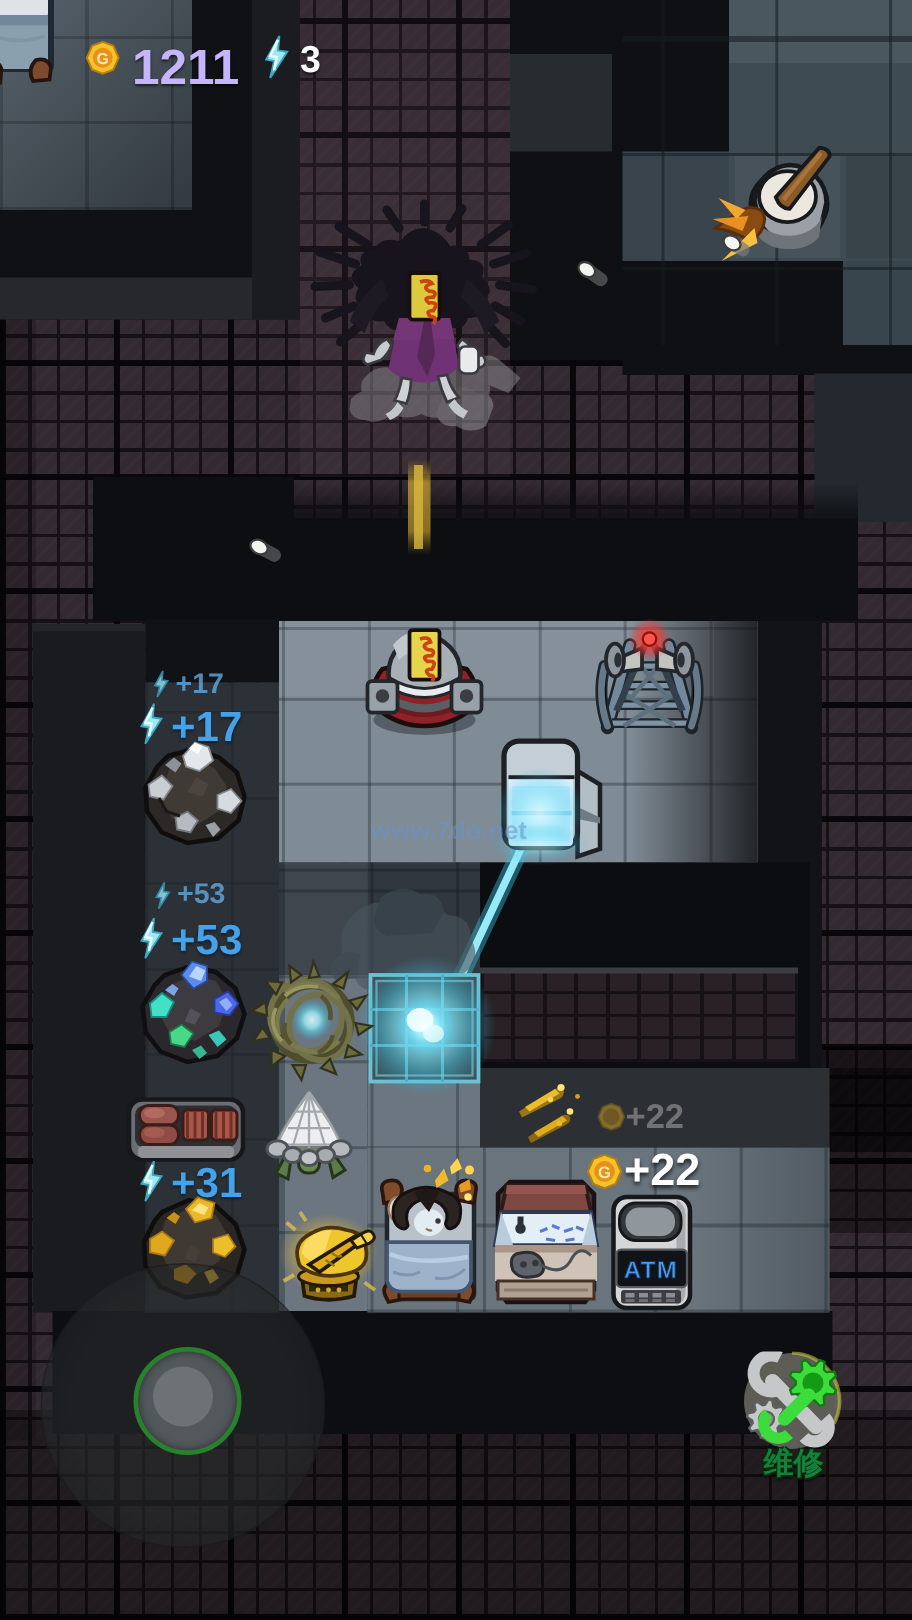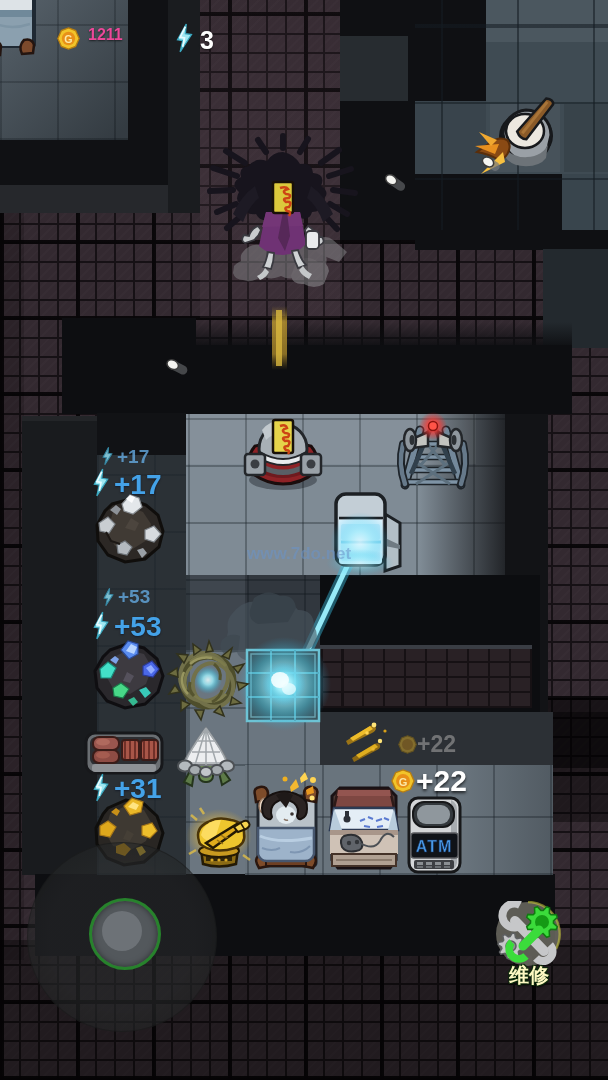--- a/index.html
+++ b/index.html
@@ -478,21 +478,21 @@
 
 
 <div class="txt" style="left:247px;top:544px;font-size:17px;color:rgba(105,148,200,.55);font-weight:bold;">www.7do.net</div>
 
 <svg class="abs" style="left:57px;top:27px;" width="23" height="23" viewBox="0 0 26 26">
 <path d="M13 1 l8 3 l4 9 l-4 9 l-8 3 l-8 -3 l-4 -9 l4 -9z" fill="#f2c42a" stroke="#b87e10" stroke-width="1.5"></path>
 <circle cx="13" cy="13" r="7.5" fill="#e89018"></circle>
 <text x="13" y="18" font-size="12" font-weight="bold" fill="#fce9a8" text-anchor="middle" font-family="Liberation Sans,sans-serif">G</text>
 </svg>
 
-<div class="txt" style="left:88px;top:26px;font-size:16px;color:#ec4899;text-shadow:0 1px 2px rgba(0,0,0,.6);">1211</div>
+<div class="txt" style="left:88px;top:26px;font-size:33px;color:#c4b5fd;text-shadow:0 1px 2px rgba(0,0,0,.6);">1211</div>
 
 <svg class="abs" style="left:174px;top:22px;" width="21" height="32" viewBox="0 0 24 36">
 <path d="M14 2 L4 20 L10 21 L7 34 L20 14 L13 13 Z" fill="#9fe8f2" stroke="#3aa8c0" stroke-width="1.5"></path>
 <path d="M13 5 L7 17 L12 18 L10 28" stroke="#e8fcff" stroke-width="2" fill="none"></path>
 </svg>
 
 <div class="txt" style="left:200px;top:26px;font-size:25px;color:#fff;text-shadow:0 1px 2px rgba(0,0,0,.6);">3</div>
 
 <div class="txt" style="left:117px;top:446px;font-size:19px;color:rgba(100,170,225,.8);">+17</div>
 <svg class="abs" style="left:101px;top:446px;opacity:.85;" width="13" height="20" viewBox="0 0 24 36">
@@ -552,14 +552,14 @@
 <path d="M41 57 A8.5 8.5 0 1 0 55 44" fill="none" stroke="#c6c7c9" stroke-width="8"></path>
 </g>
 <g fill="#3bdc3b" stroke="#117a11" stroke-width="1.5">
 <path d="M62.3 25.7 L61.1 28.6 L55.8 28.3 L54.2 29.9 L54.5 35.2 L51.6 36.3 L48.1 32.5 L45.8 32.4 L42.3 36.3 L39.4 35.1 L39.7 29.8 L38.1 28.2 L32.8 28.5 L31.7 25.6 L35.5 22.1 L35.6 19.8 L31.7 16.3 L32.9 13.4 L38.2 13.7 L39.8 12.1 L39.5 6.8 L42.4 5.7 L45.9 9.5 L48.2 9.6 L51.7 5.7 L54.6 6.9 L54.3 12.2 L55.9 13.8 L61.2 13.5 L62.3 16.4 L58.5 19.9 L58.4 22.2z"></path>
 <circle cx="47" cy="21" r="7" fill="#159a15" stroke="none"></circle>
 <line x1="28" y1="45" x2="44" y2="29" stroke="#3bdc3b" stroke-width="9" stroke-linecap="round"></line>
 <path d="M17 41 A9.5 9.5 0 1 0 31 55" fill="none" stroke="#3bdc3b" stroke-width="7.5"></path>
 </g>
 </svg>
 
-<div class="txt" style="left:509px;top:962px;font-size:20px;color:#fef9c3;text-shadow:-1px -1px 0 #0c2a0a,1px -1px 0 #0c2a0a,-1px 1px 0 #0c2a0a,1px 1px 0 #0c2a0a,0 2px 2px #000;">维修</div>
+<div class="txt" style="left:509px;top:962px;font-size:20px;color:#15803d;text-shadow:-1px -1px 0 #0c2a0a,1px -1px 0 #0c2a0a,-1px 1px 0 #0c2a0a,1px 1px 0 #0c2a0a,0 2px 2px #000;">维修</div>
 </div>
 
 </body></html>

